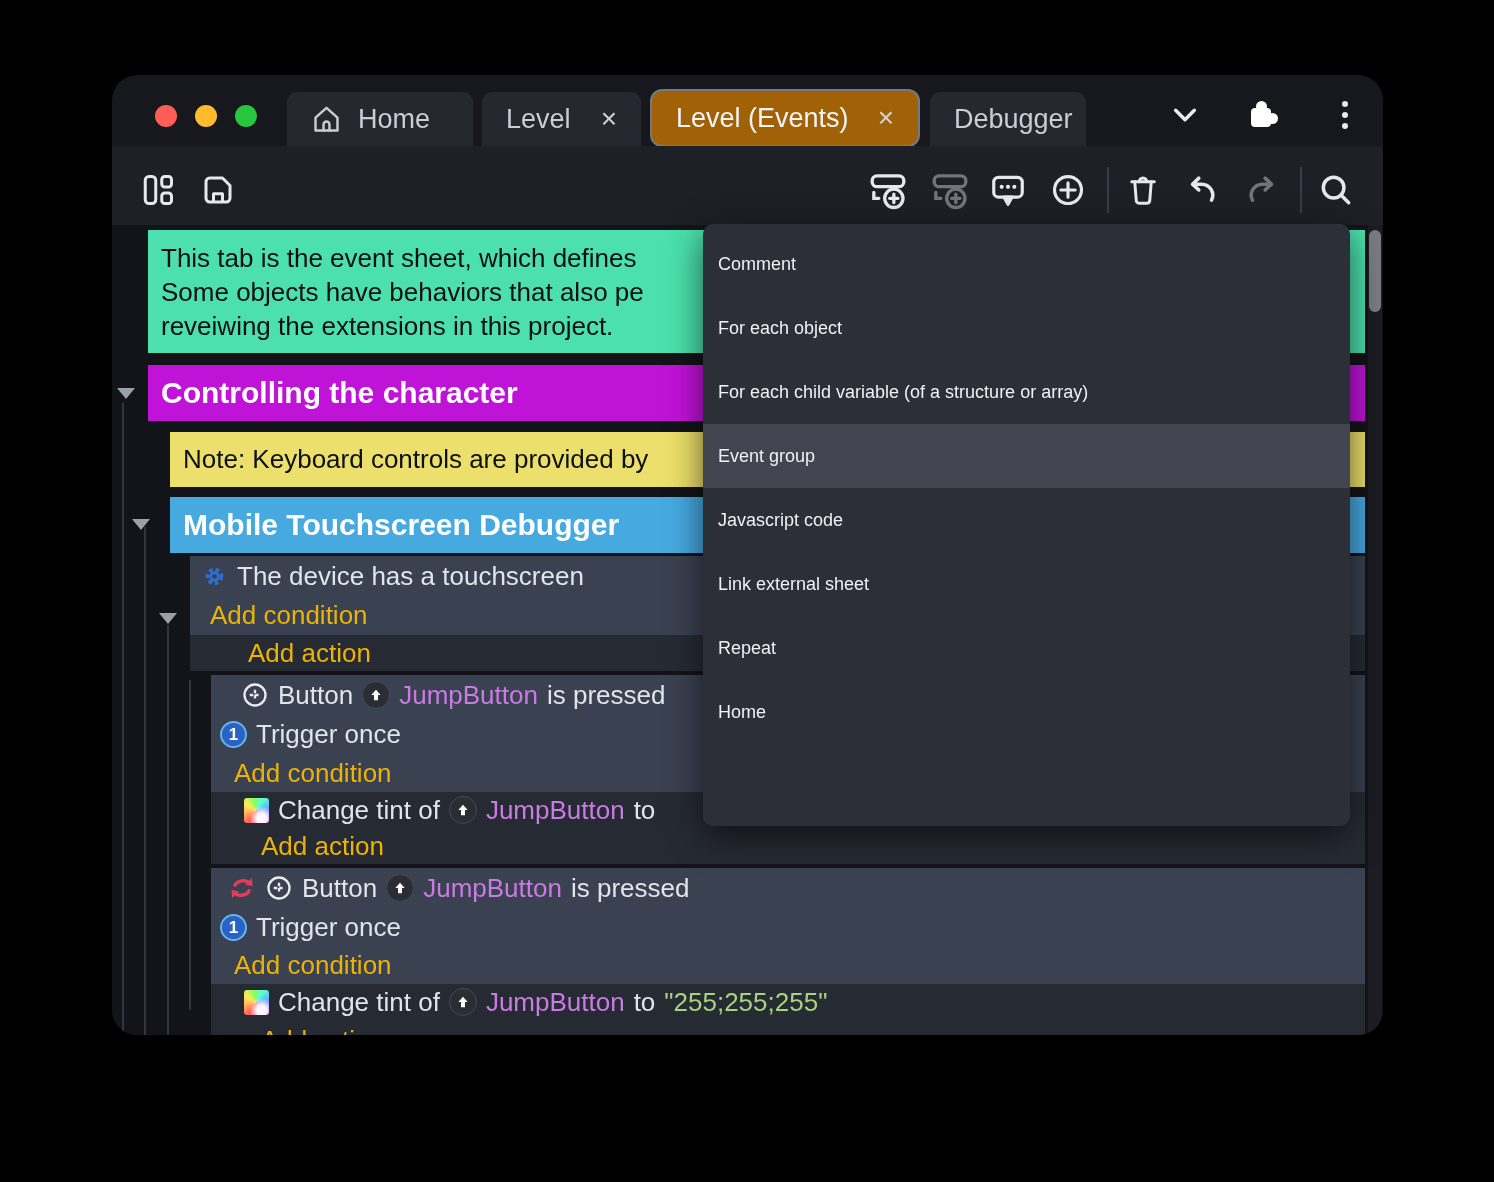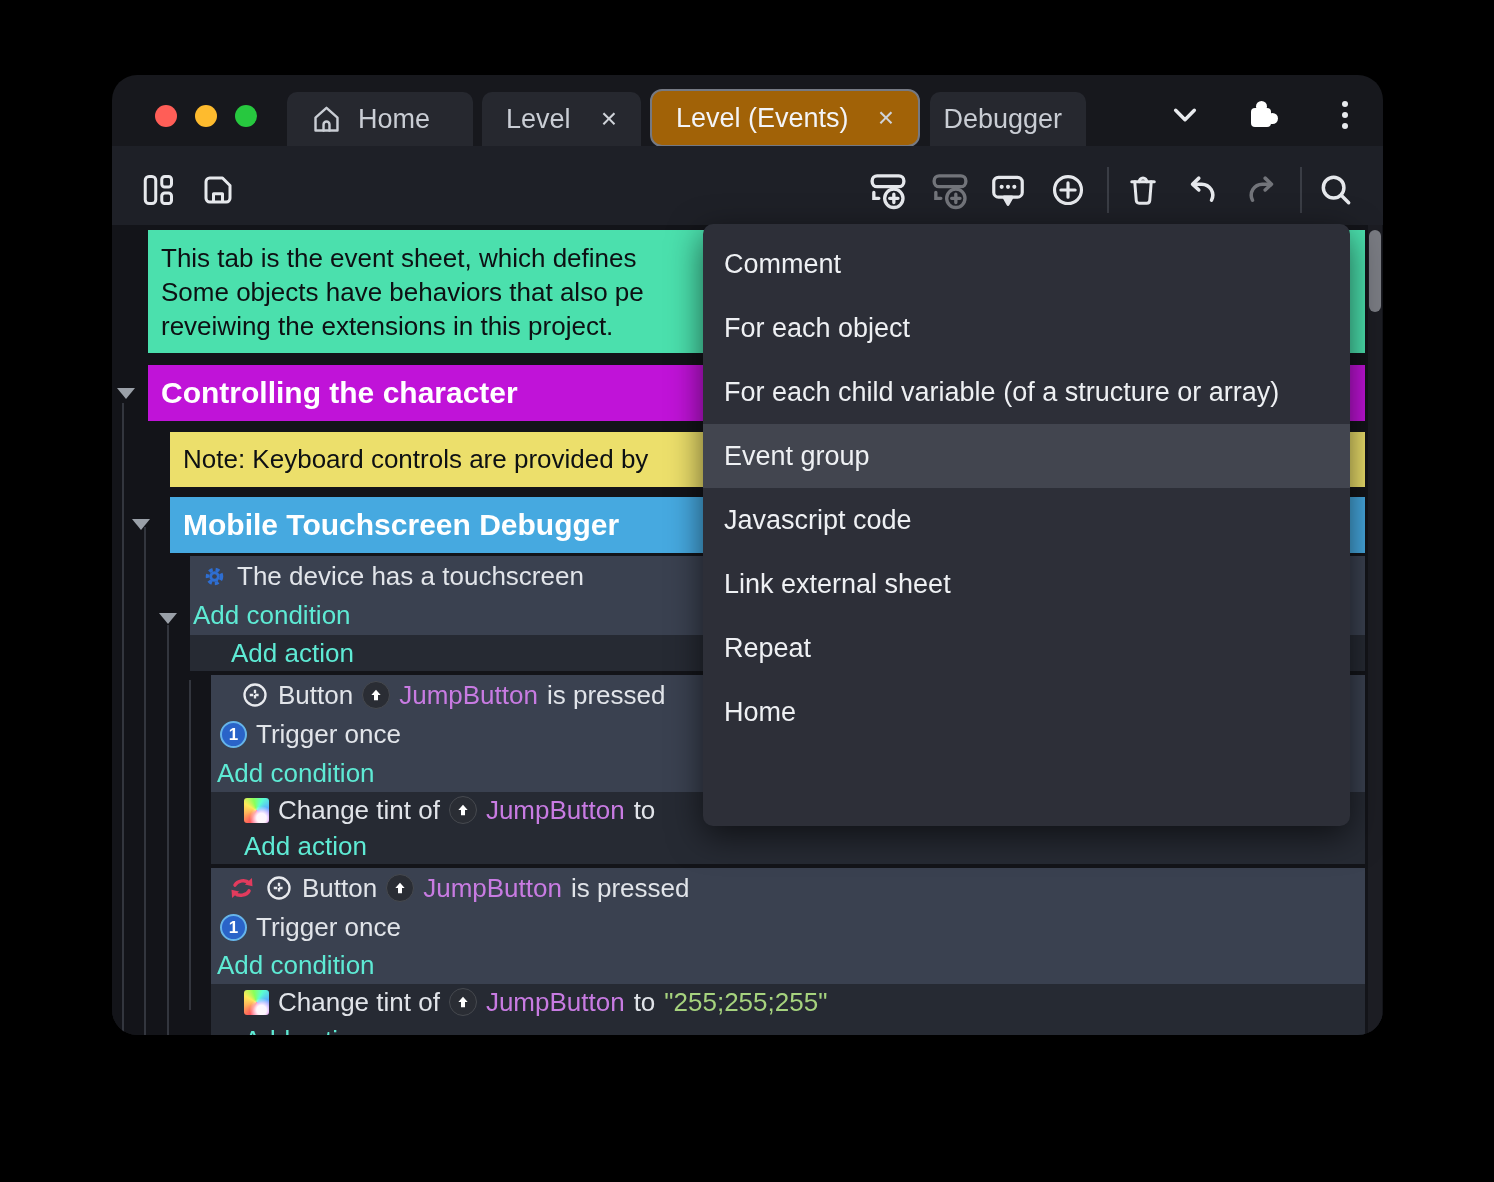--- a/index.html
+++ b/index.html
@@ -28,42 +28,42 @@
   #globebtn{left:601px;top:86px;width:88px;height:56px;border-radius:11px;
     background:var(--purple);display:flex;align-items:center;justify-content:center;color:#fff;}
   
   #sheet{top:150px;left:0;width:1271px;height:810px;background:var(--sheetbg);overflow:hidden;}
   .guide{width:2px;background:#33363e;}
   .tri{width:0;height:0;border-left:9px solid transparent;border-right:9px solid transparent;
     border-top:11px solid #9aa0a8;}
   .blockline{display:flex;align-items:center;gap:9px;font-size:26px;color:#e1e4e9;box-sizing:border-box;}
   .cond{background:var(--condbg);}
   .act{background:var(--actbg);}
-  .dim{color:#5eead4;}
+  .dim{color:#eab308;margin-left:17px;}
   .jname{color:var(--jump);font-weight:normal;}
   .green{color:var(--green);}
   .hdr{display:flex;align-items:center;padding-left:13px;color:#fff;font-weight:bold;font-size:30px;box-sizing:border-box;}
   .comment{background:var(--teal);color:#0d1013;font-size:26px;line-height:34px;
     padding:11px 0 0 13px;box-sizing:border-box;}
   .note{background:var(--yellow);color:#0d1013;font-size:26px;display:flex;align-items:center;
     padding-left:13px;box-sizing:border-box;}
   .ic{display:inline-flex;align-items:center;justify-content:center;flex:0 0 auto;}
   .tinticon{width:25px;height:25px;border-radius:3px;
     background:
       radial-gradient(circle at 70% 80%, rgba(255,255,255,.95) 0 18%, rgba(255,255,255,0) 45%),
       conic-gradient(from 210deg,#ff5a5a,#ffb25a,#ffe95a,#8aff5a,#5affd2,#5ab2ff,#b45aff,#ff5ab2,#ff5a5a);}
   .jumpic{width:26px;height:26px;border-radius:50%;background:#2a2d34;border:1px solid #46494f;
     display:flex;align-items:center;justify-content:center;}
   .trigic{width:27px;height:27px;border-radius:50%;background:#2a63c8;border:2px solid #66b4e9;
     box-sizing:border-box;color:#fff;font-size:17px;font-weight:bold;
     display:flex;align-items:center;justify-content:center;}
   
   #menu{left:591px;top:149px;width:647px;height:602px;background:var(--menubg);
     border-radius:10px;box-shadow:0 10px 34px rgba(0,0,0,.6);z-index:10;padding-top:8px;box-sizing:border-box;}
-  .mitem{height:64px;display:flex;align-items:center;padding-left:21px;font-size:27px;color:#eef0f3;}
+  .mitem{height:64px;display:flex;align-items:center;padding-left:15px;font-size:18px;color:#eef0f3;}
   .mitem.hl{background:var(--menuhl);}
   
   #sbtrack{left:1256px;top:0;width:14px;height:810px;background:#1c1d23;}
   #sbthumb{left:1257px;top:5px;width:12px;height:82px;border-radius:6px;background:#797b82;}
   .dots3{display:flex;flex-direction:column;gap:5px;}
   .dots3 i{width:6px;height:6px;border-radius:50%;background:#e8eaee;}
   .puz{position:relative;width:32px;height:32px;}
   .puz .sq{position:absolute;left:4px;top:9px;width:20px;height:19px;background:#fff;border-radius:4px;}
   .puz .b1{position:absolute;left:9px;top:2px;width:11px;height:11px;background:#fff;border-radius:50%;}
   .puz .b2{position:absolute;left:20px;top:14px;width:11px;height:11px;background:#fff;border-radius:50%;}
@@ -90,21 +90,21 @@
   <div class="r tab" style="left:370px;width:159px;">
     <span>Level</span>
     <span class="x">×</span>
   </div>
 
   <div class="r tab tab-active" style="left:538px;width:270px;">
     <span>Level (Events)</span>
     <span class="x">×</span>
   </div>
 
-  <div class="r tab" style="left:818px;width:156px;justify-content:flex-end;">
+  <div class="r tab" style="left:818px;width:156px;">
     <span>Debugger</span>
   </div>
 
   <div class="r titleicon" style="left:1051px;">
     <svg width="32" height="32" viewBox="0 0 24 24" fill="none" stroke="#e8eaee" stroke-width="2.6" stroke-linecap="round" stroke-linejoin="round">
       <path d="M5 8.5 l7 7 7-7"></path>
     </svg>
   </div>
 
   <div class="r titleicon" style="left:1129px;">

